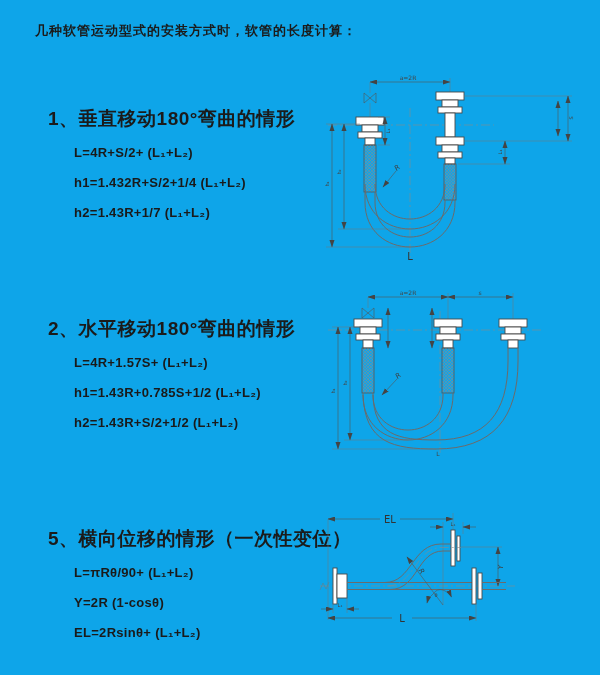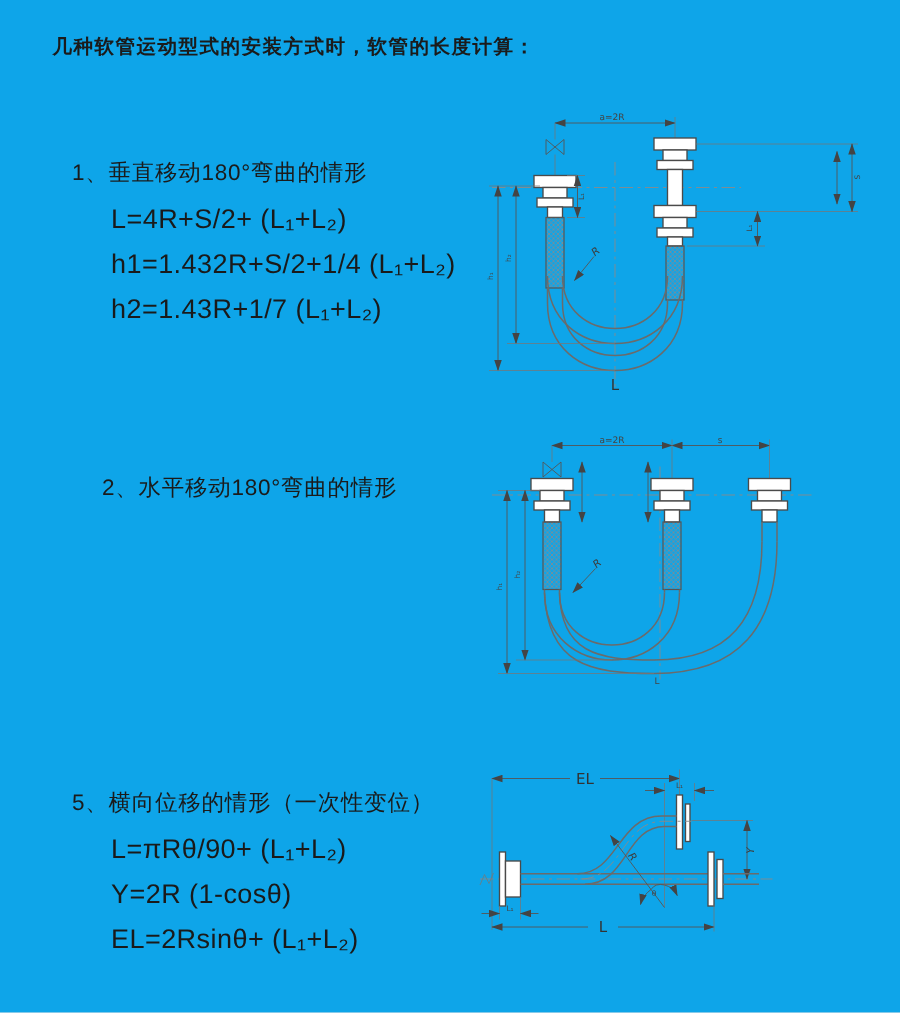--- a/index.html
+++ b/index.html
@@ -6,25 +6,25 @@
   .page{
     position:relative;width:600px;height:675px;background:#0ea5e9;
     font-family:"Liberation Sans","DejaVu Sans",sans-serif;color:#1c1c1c;
     overflow:hidden;margin:0 auto;
   }
   .title{
     position:absolute;left:35px;top:22px;font-size:13px;font-weight:bold;
     letter-spacing:1px;color:#1b1b1b;
   }
   .sec{position:absolute;left:48px;}
-  .sec h2{margin:0 0 12px 0;font-size:15px;font-weight:normal;letter-spacing:0.5px;color:#1b1b1b;}
+  .sec h2{margin:0 0 12px 0;font-size:19px;font-weight:bold;letter-spacing:0.5px;color:#1b1b1b;}
   .sec .formulas{padding-left:26px;}
-  .sec .formulas p{margin:0 0 12px 0;font-size:18px;line-height:18px;letter-spacing:0.3px;color:#1a1a1a;}
+  .sec .formulas p{margin:0 0 12px 0;font-size:13px;line-height:18px;letter-spacing:0.3px;color:#1a1a1a;font-weight:bold;}
   .sec1{top:106px;}
-  .sec2{top:316px;margin-left:20px;}
+  .sec2{top:316px;}
   .sec3{top:526px;}
   .diag{position:absolute;}
   #diag1{left:312px;top:72px;}
   #diag2{left:308px;top:283px;}
   #diag3{left:300px;top:500px;}
   
   .dim{stroke:#555;stroke-width:0.6;fill:none;}
   .ext{stroke:#777;stroke-width:0.5;fill:none;}
   .cl{stroke:#8a8a8a;stroke-width:0.6;stroke-dasharray:9 3 2 3;fill:none;}
   .hose{stroke:#6b6b6b;stroke-width:1;fill:none;}
@@ -46,20 +46,25 @@
     <h2>1、垂直移动180°弯曲的情形</h2>
     <div class="formulas">
       <p>L=4R+S/2+ (L₁+L₂)</p>
       <p>h1=1.432R+S/2+1/4 (L₁+L₂)</p>
       <p>h2=1.43R+1/7 (L₁+L₂)</p>
     </div>
   </section>
 
   <section class="sec sec2">
     <h2>2、水平移动180°弯曲的情形</h2>
+    <div class="formulas">
+      <p>L=4R+1.57S+ (L₁+L₂)</p>
+      <p>h1=1.43R+0.785S+1/2 (L₁+L₂)</p>
+      <p>h2=1.43R+S/2+1/2 (L₁+L₂)</p>
+    </div>
   </section>
 
   <section class="sec sec3">
     <h2>5、横向位移的情形（一次性变位）</h2>
     <div class="formulas">
       <p>L=πRθ/90+ (L₁+L₂)</p>
       <p>Y=2R (1-cosθ)</p>
       <p>EL=2Rsinθ+ (L₁+L₂)</p>
     </div>
   </section>

